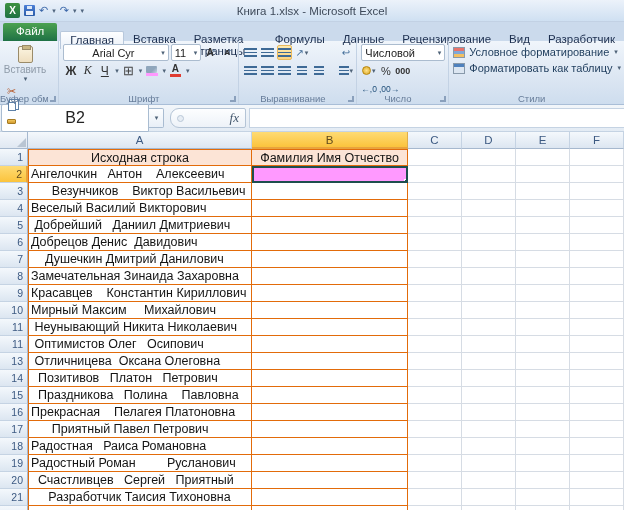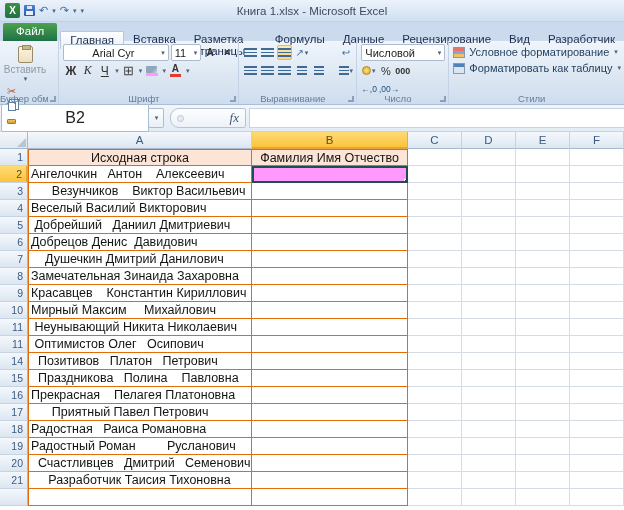--- a/index.html
+++ b/index.html
@@ -430,20 +430,29 @@
       <div class="grow">
         <div class="row-h">11</div>
         <div class="cell ca"> Оптимистов Олег   Осипович</div>
         <div class="cell cb"></div>
         <div class="cell cx"></div>
         <div class="cell cx"></div>
         <div class="cell cx"></div>
         <div class="cell cx"></div>
       </div>
       <div class="grow">
+        <div class="row-h">13</div>
+        <div class="cell ca"> Отличницева  Оксана Олеговна</div>
+        <div class="cell cb"></div>
+        <div class="cell cx"></div>
+        <div class="cell cx"></div>
+        <div class="cell cx"></div>
+        <div class="cell cx"></div>
+      </div>
+      <div class="grow">
         <div class="row-h">14</div>
         <div class="cell ca">  Позитивов   Платон   Петрович</div>
         <div class="cell cb"></div>
         <div class="cell cx"></div>
         <div class="cell cx"></div>
         <div class="cell cx"></div>
         <div class="cell cx"></div>
       </div>
       <div class="grow">
         <div class="row-h">15</div>
@@ -485,21 +494,21 @@
         <div class="row-h">19</div>
         <div class="cell ca">Радостный Роман         Русланович</div>
         <div class="cell cb"></div>
         <div class="cell cx"></div>
         <div class="cell cx"></div>
         <div class="cell cx"></div>
         <div class="cell cx"></div>
       </div>
       <div class="grow">
         <div class="row-h">20</div>
-        <div class="cell ca">  Счастливцев   Дмитрий   Семенович</div>
+        <div class="cell ca">  Счастливцев   Сергей   Приятный</div>
         <div class="cell cb"></div>
         <div class="cell cx"></div>
         <div class="cell cx"></div>
         <div class="cell cx"></div>
         <div class="cell cx"></div>
       </div>
       <div class="grow">
         <div class="row-h">21</div>
         <div class="cell ca">     Разработчик Таисия Тихоновна</div>
         <div class="cell cb"></div>

